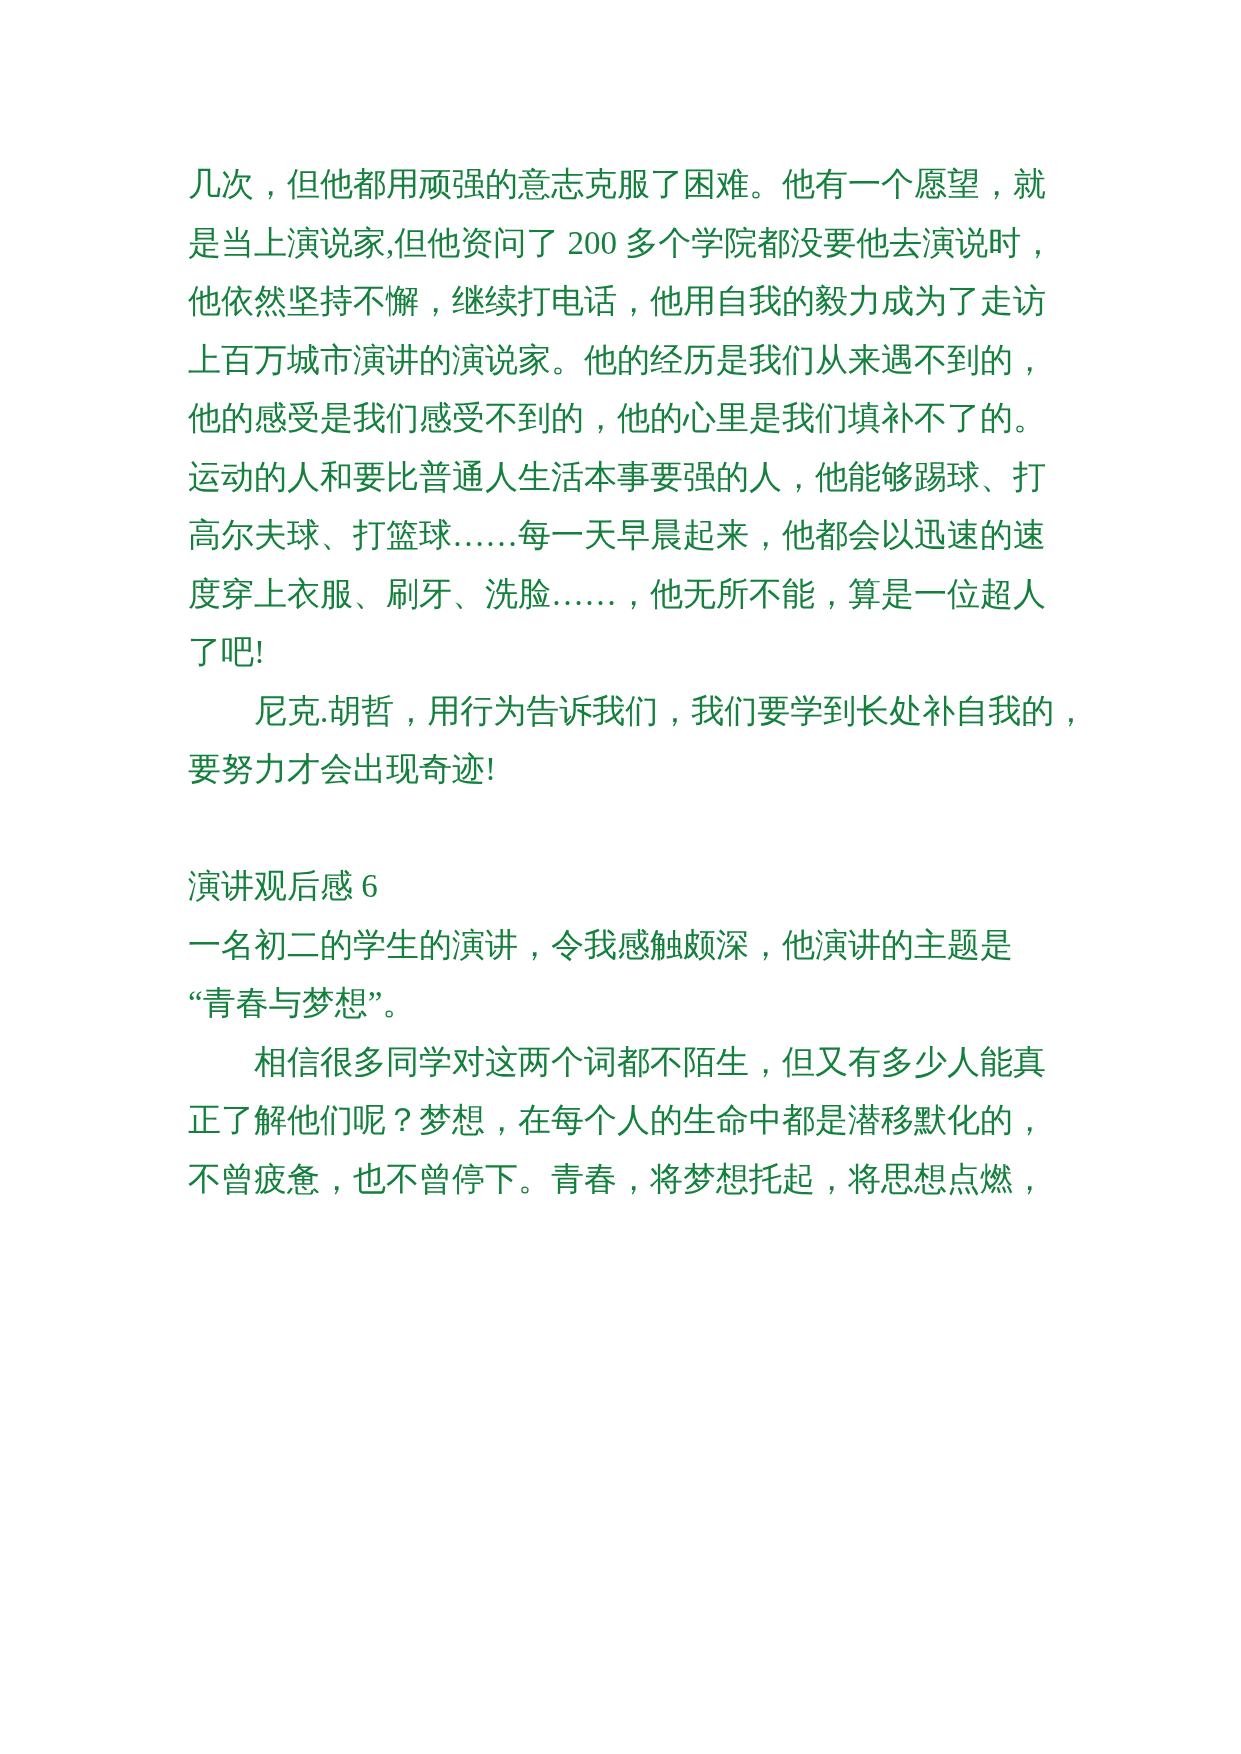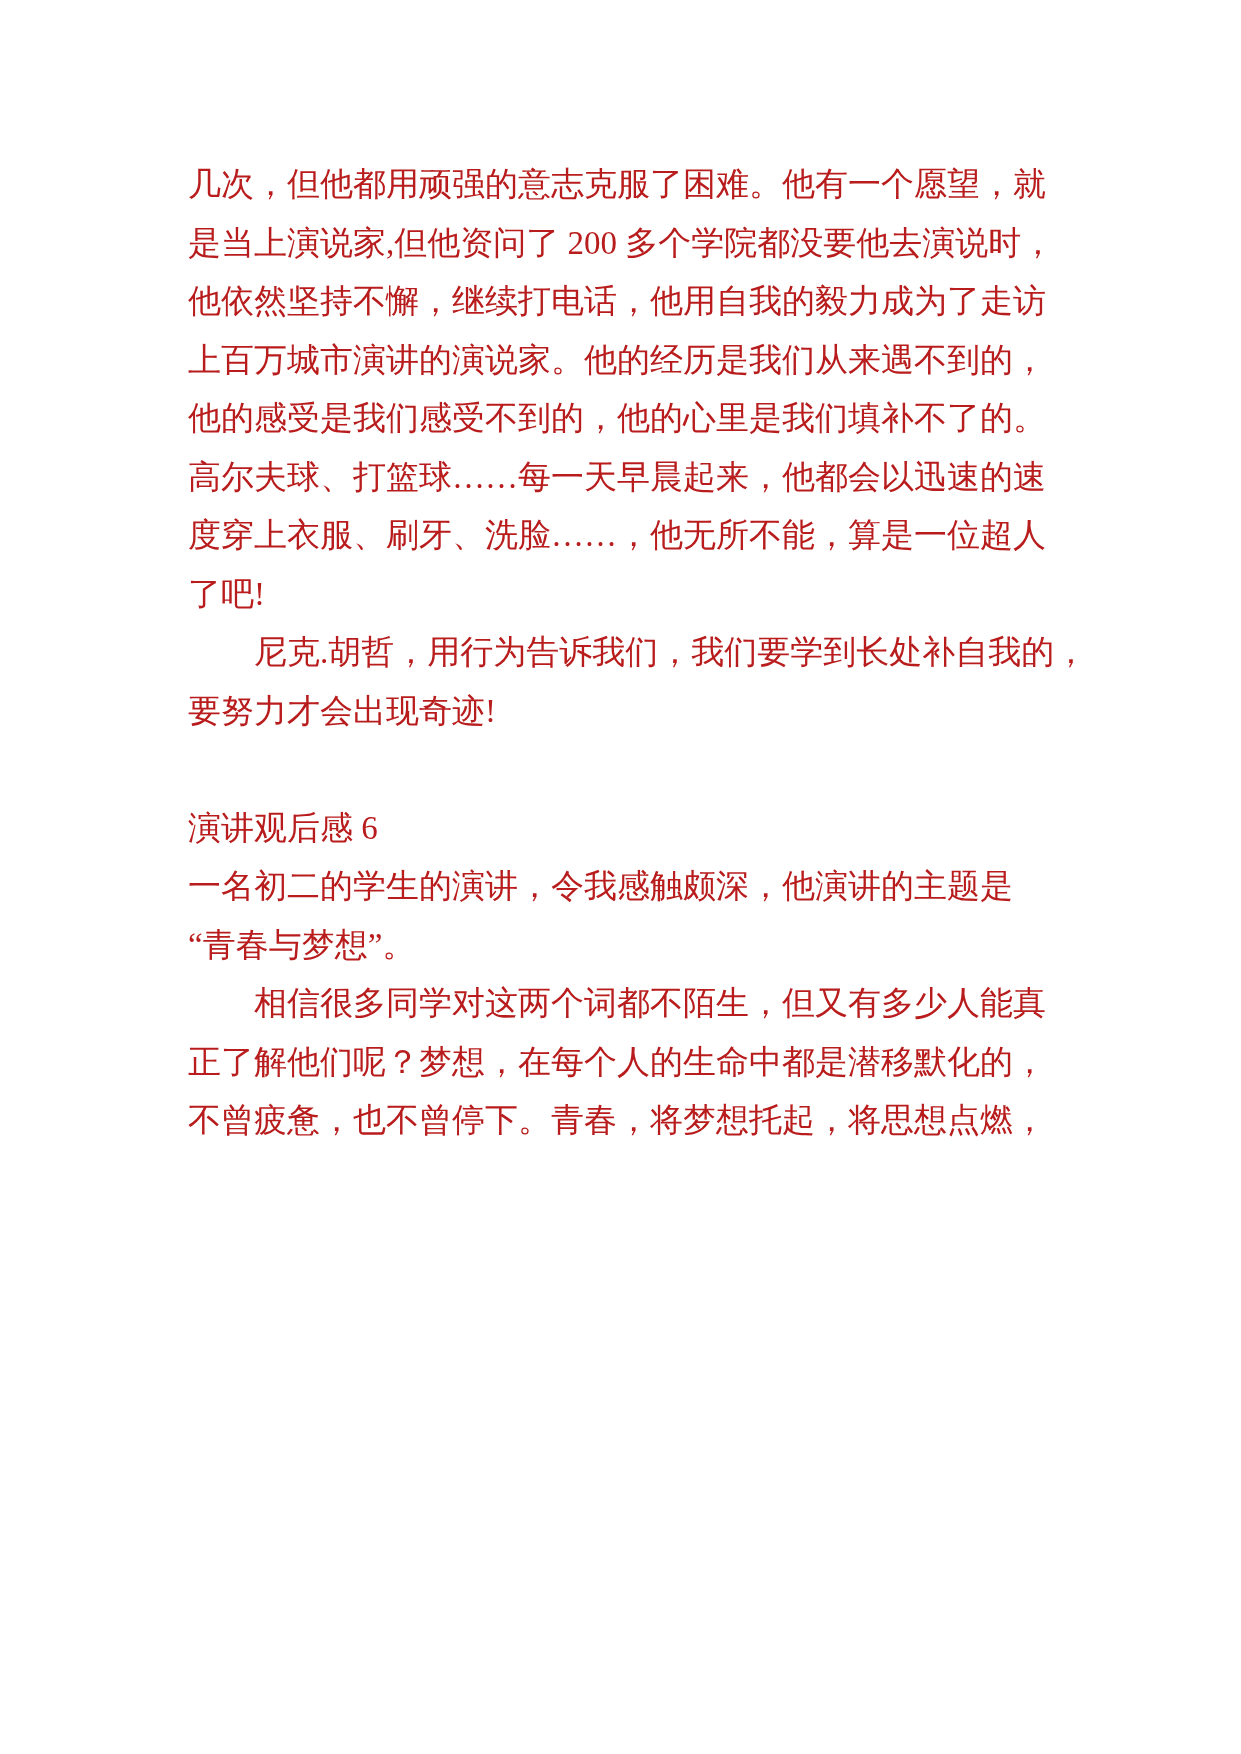--- a/index.html
+++ b/index.html
@@ -19,21 +19,21 @@
     background: #ffffff;
     overflow: hidden;
   }
   .page-text {
     position: absolute;
     left: 188px;
     top: 155px;
     width: 856px;
     font-size: 33px;
     line-height: 58.5px;
-    color: #b91c1c;
+    color: #15803d;
     font-weight: 400;
   }
   .line {
     height: 58.5px;
     white-space: pre;
     text-align: justify;
   }
   .first-indent {
     text-indent: 66px;
   }
@@ -47,20 +47,21 @@
 <div class="page">
   <div class="page-text">
       <div>
         <div class="line">几次，但他都用顽强的意志克服了困难。他有一个愿望，就</div>
         <div class="line">是当上演说家,但他资问了 200 多个学院都没要他去演说时，</div>
         <div class="line">他依然坚持不懈，继续打电话，他用自我的毅力成为了走访</div>
         <div class="line">上百万城市演讲的演说家。他的经历是我们从来遇不到的，</div>
         <div class="line">他的感受是我们感受不到的，他的心里是我们填补不了的。</div>
       </div>
       <div>
+        <div class="line">运动的人和要比普通人生活本事要强的人，他能够踢球、打</div>
         <div class="line">高尔夫球、打篮球……每一天早晨起来，他都会以迅速的速</div>
         <div class="line">度穿上衣服、刷牙、洗脸……，他无所不能，算是一位超人</div>
         <div class="line">了吧!</div>
       </div>
       <div>
         <div class="line first-indent">尼克.胡哲，用行为告诉我们，我们要学到长处补自我的，</div>
         <div class="line">要努力才会出现奇迹!</div>
       </div>
       <div class="spacer"></div>
       <div>

